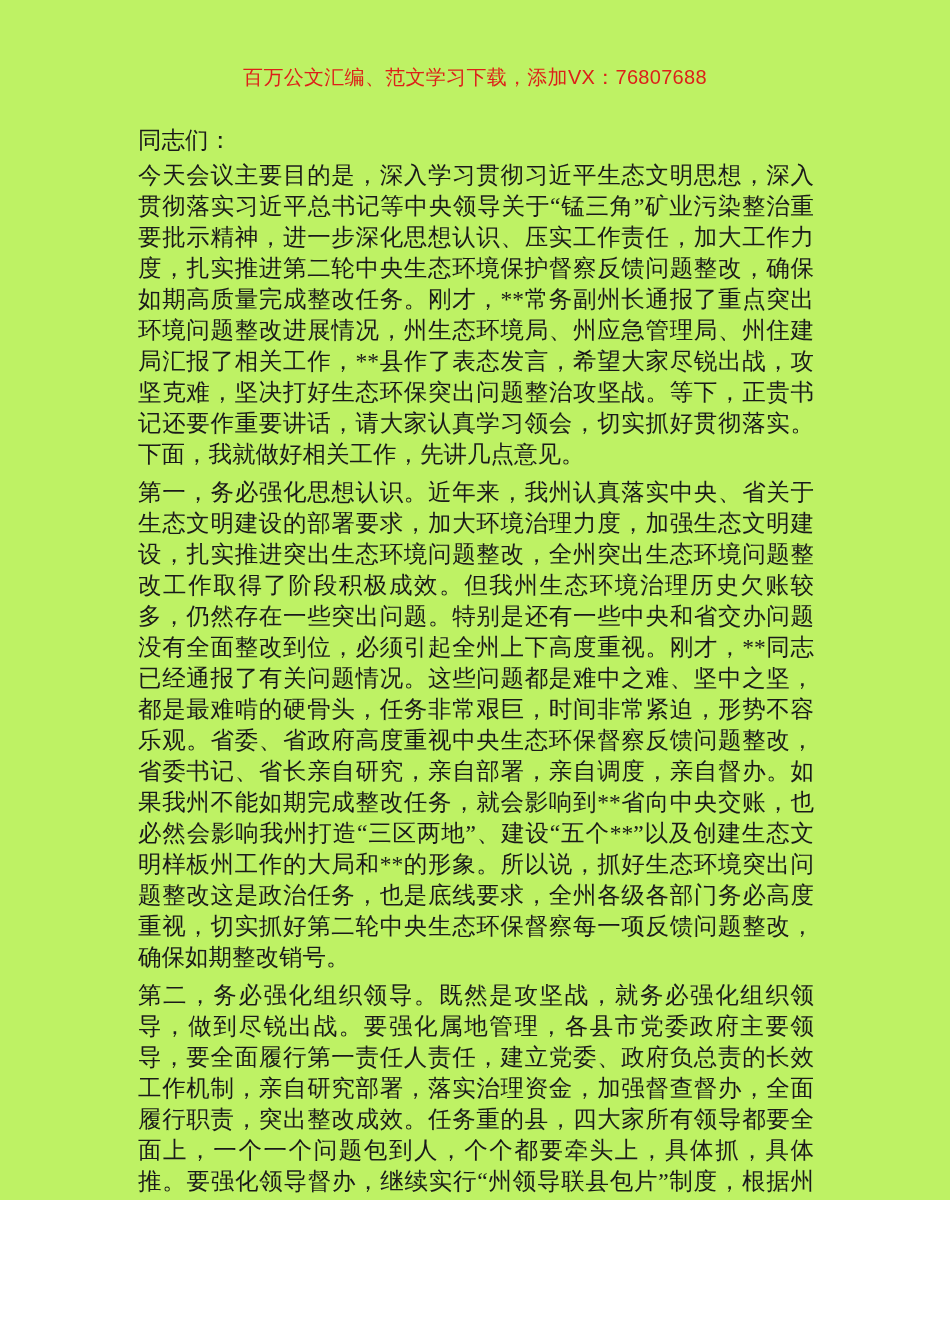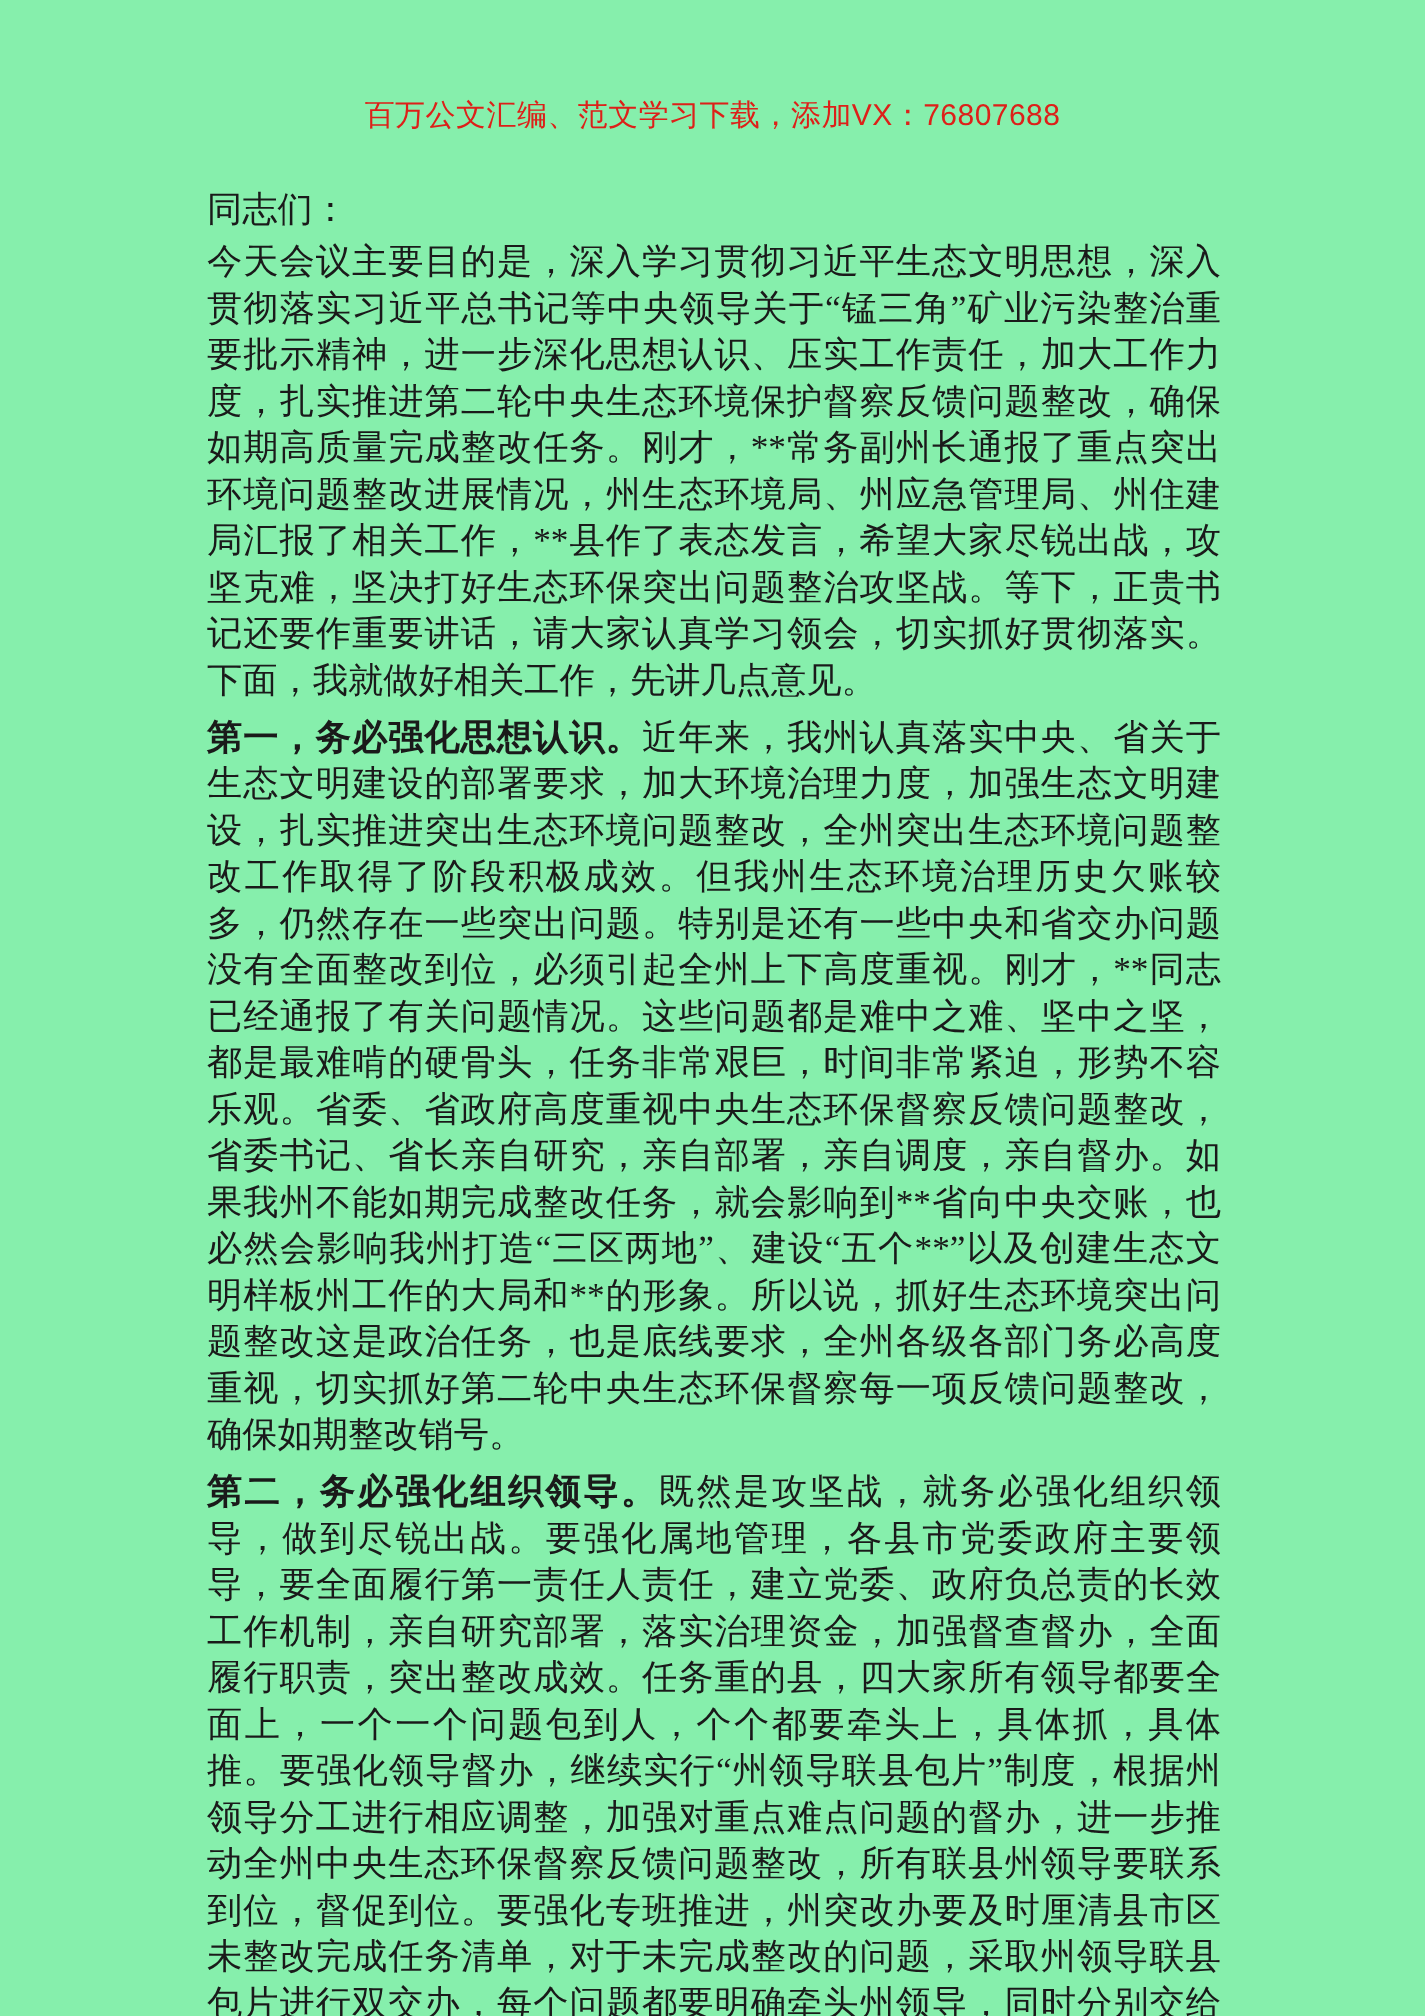--- a/index.html
+++ b/index.html
@@ -3,22 +3,22 @@
 <meta charset="utf-8">
 <style>
   html, body {
     margin: 0;
     padding: 0;
     background: #ffffff;
   }
   .page {
     position: relative;
     width: 950px;
-    height: 1344px;
-    background: #86efac;
+    height: 1200px;
+    background: #bef264;
     overflow: hidden;
     box-sizing: border-box;
   }
   .ad-banner {
     position: absolute;
     top: 64px;
     left: 0;
     width: 950px;
     text-align: center;
     color: #dd2019;
@@ -48,21 +48,21 @@
     margin-bottom: 4px;
   }
   .para {
     text-indent: 2em;
     margin-bottom: 5px;
   }
   .para.gap {
     margin-top: 7px;
   }
   .lead {
-    font-weight: bold;
+    font-weight: normal;
   }
 </style>
 </head>
 <body>
 
 <div class="page">
 
   <div class="ad-banner">百万公文汇编、范文学习下载，添加VX：76807688</div>
 
   <div class="doc-body">

